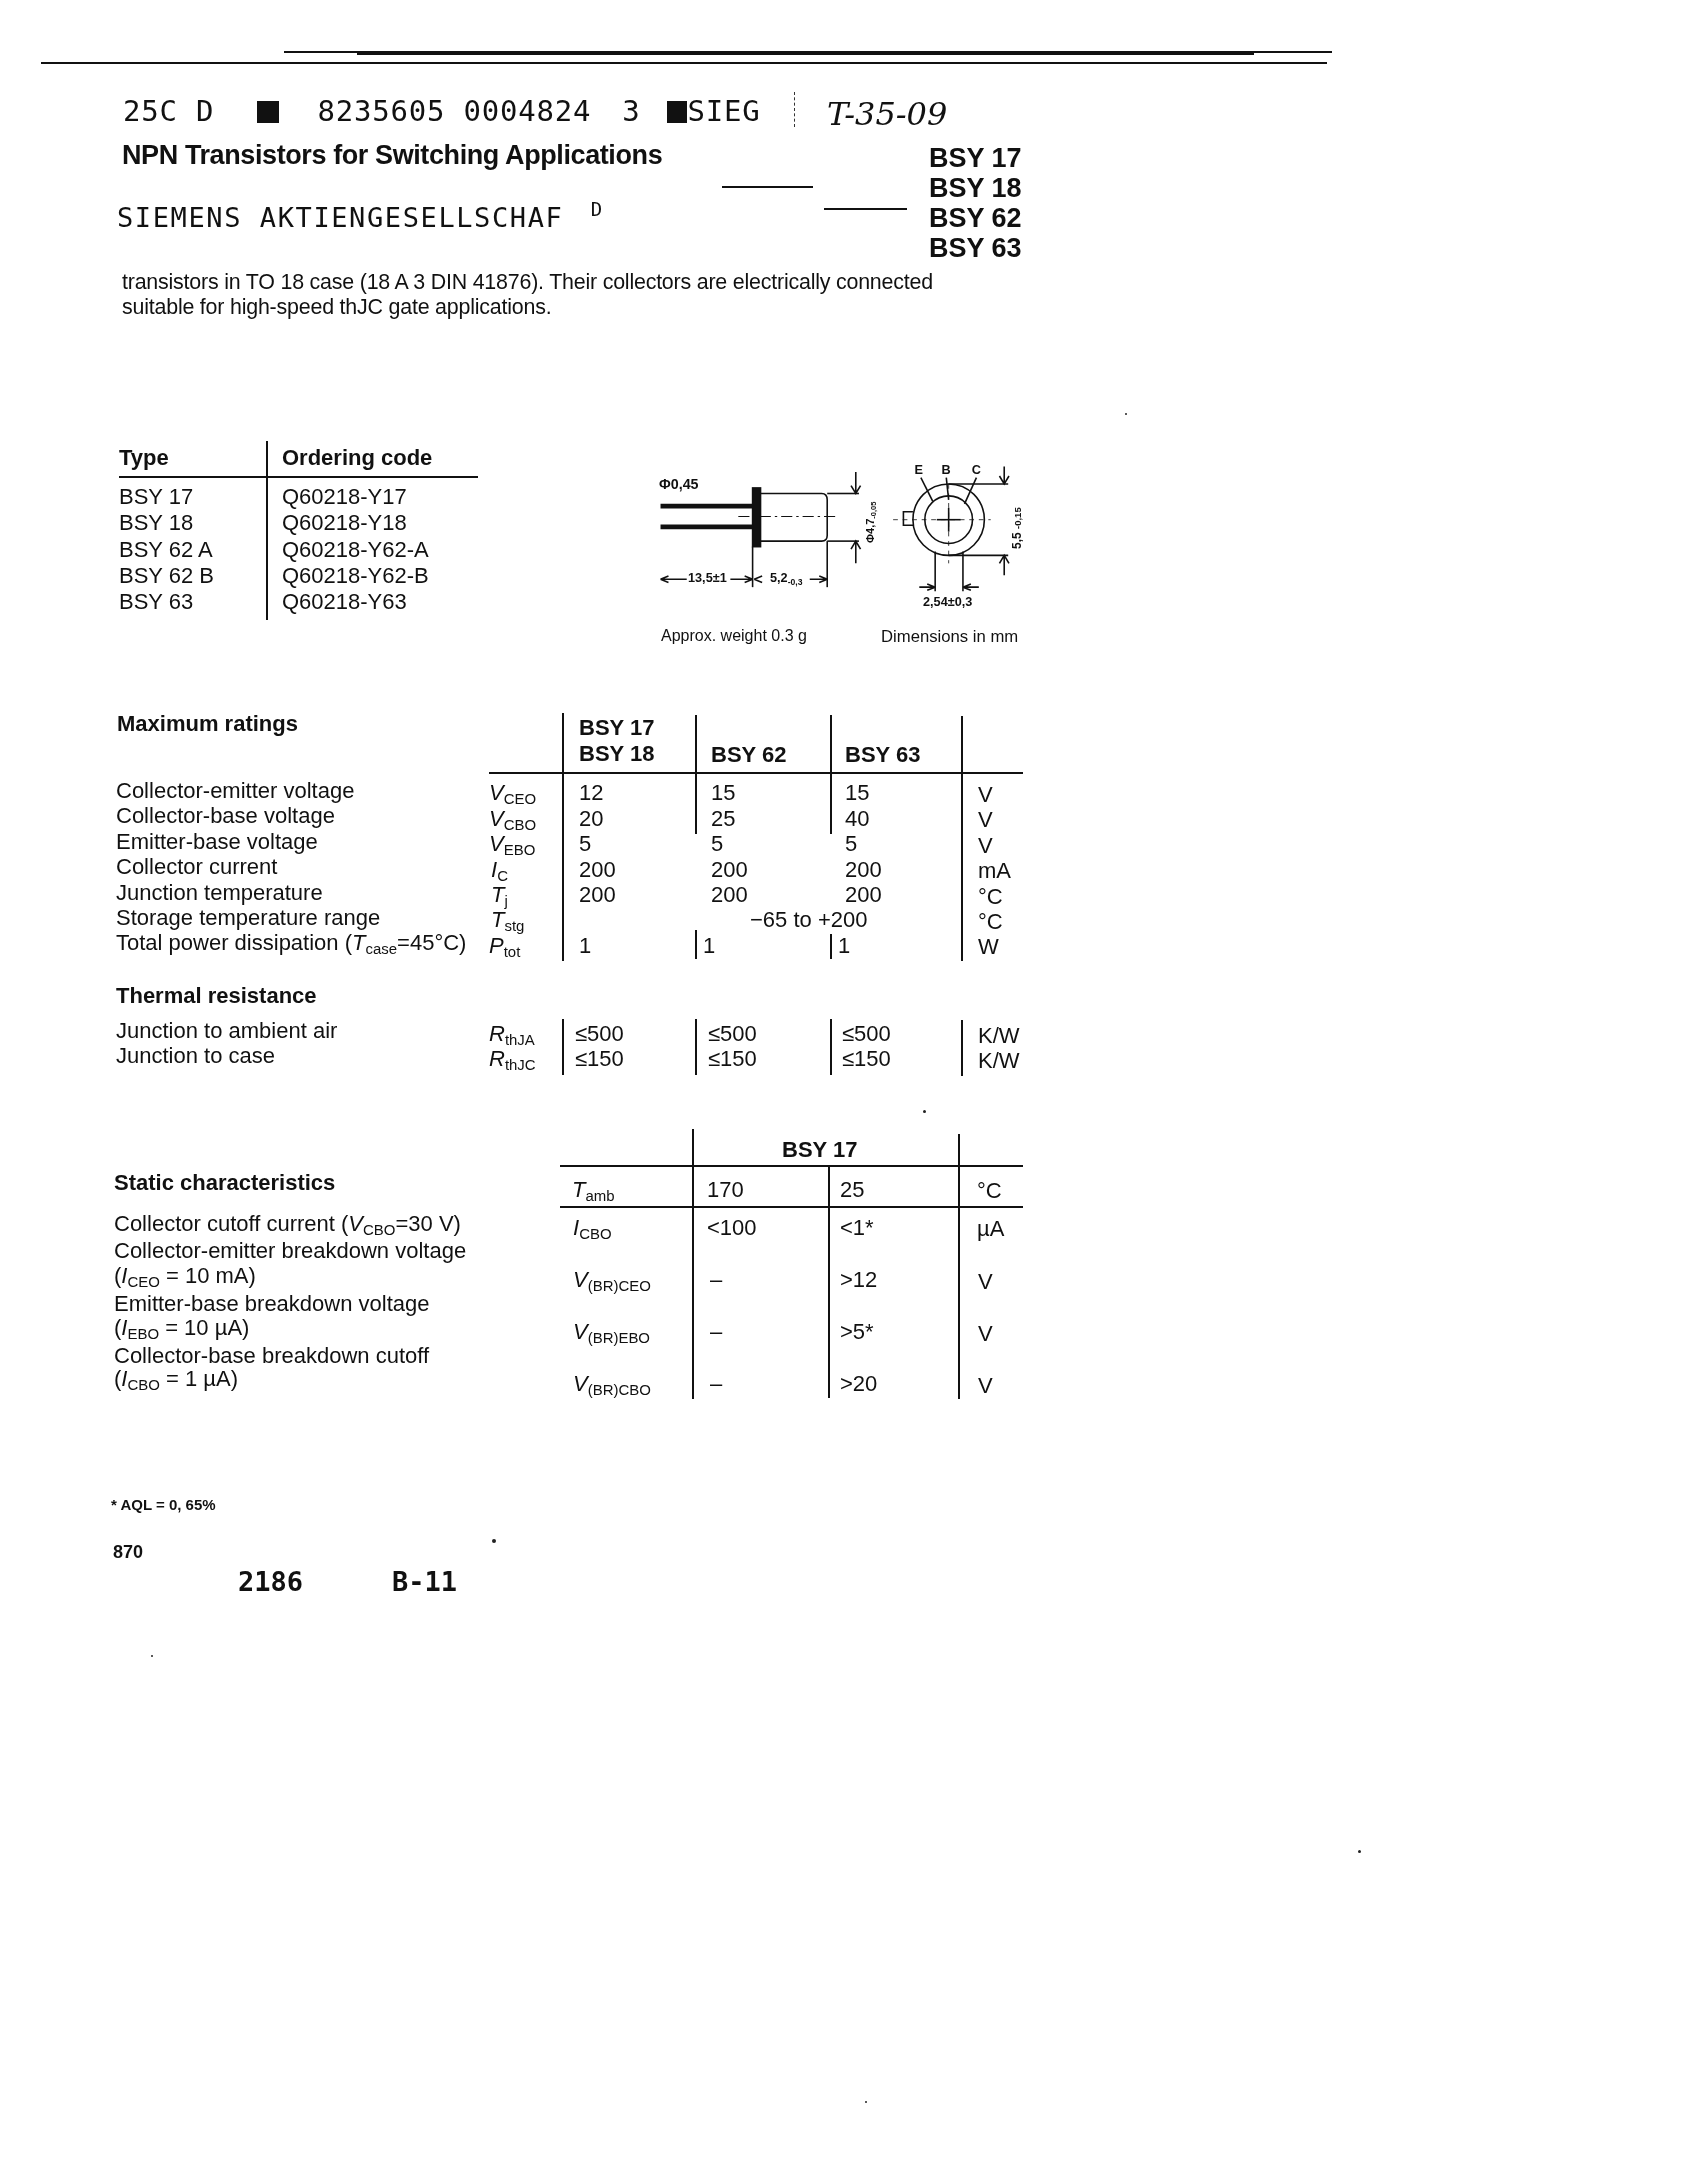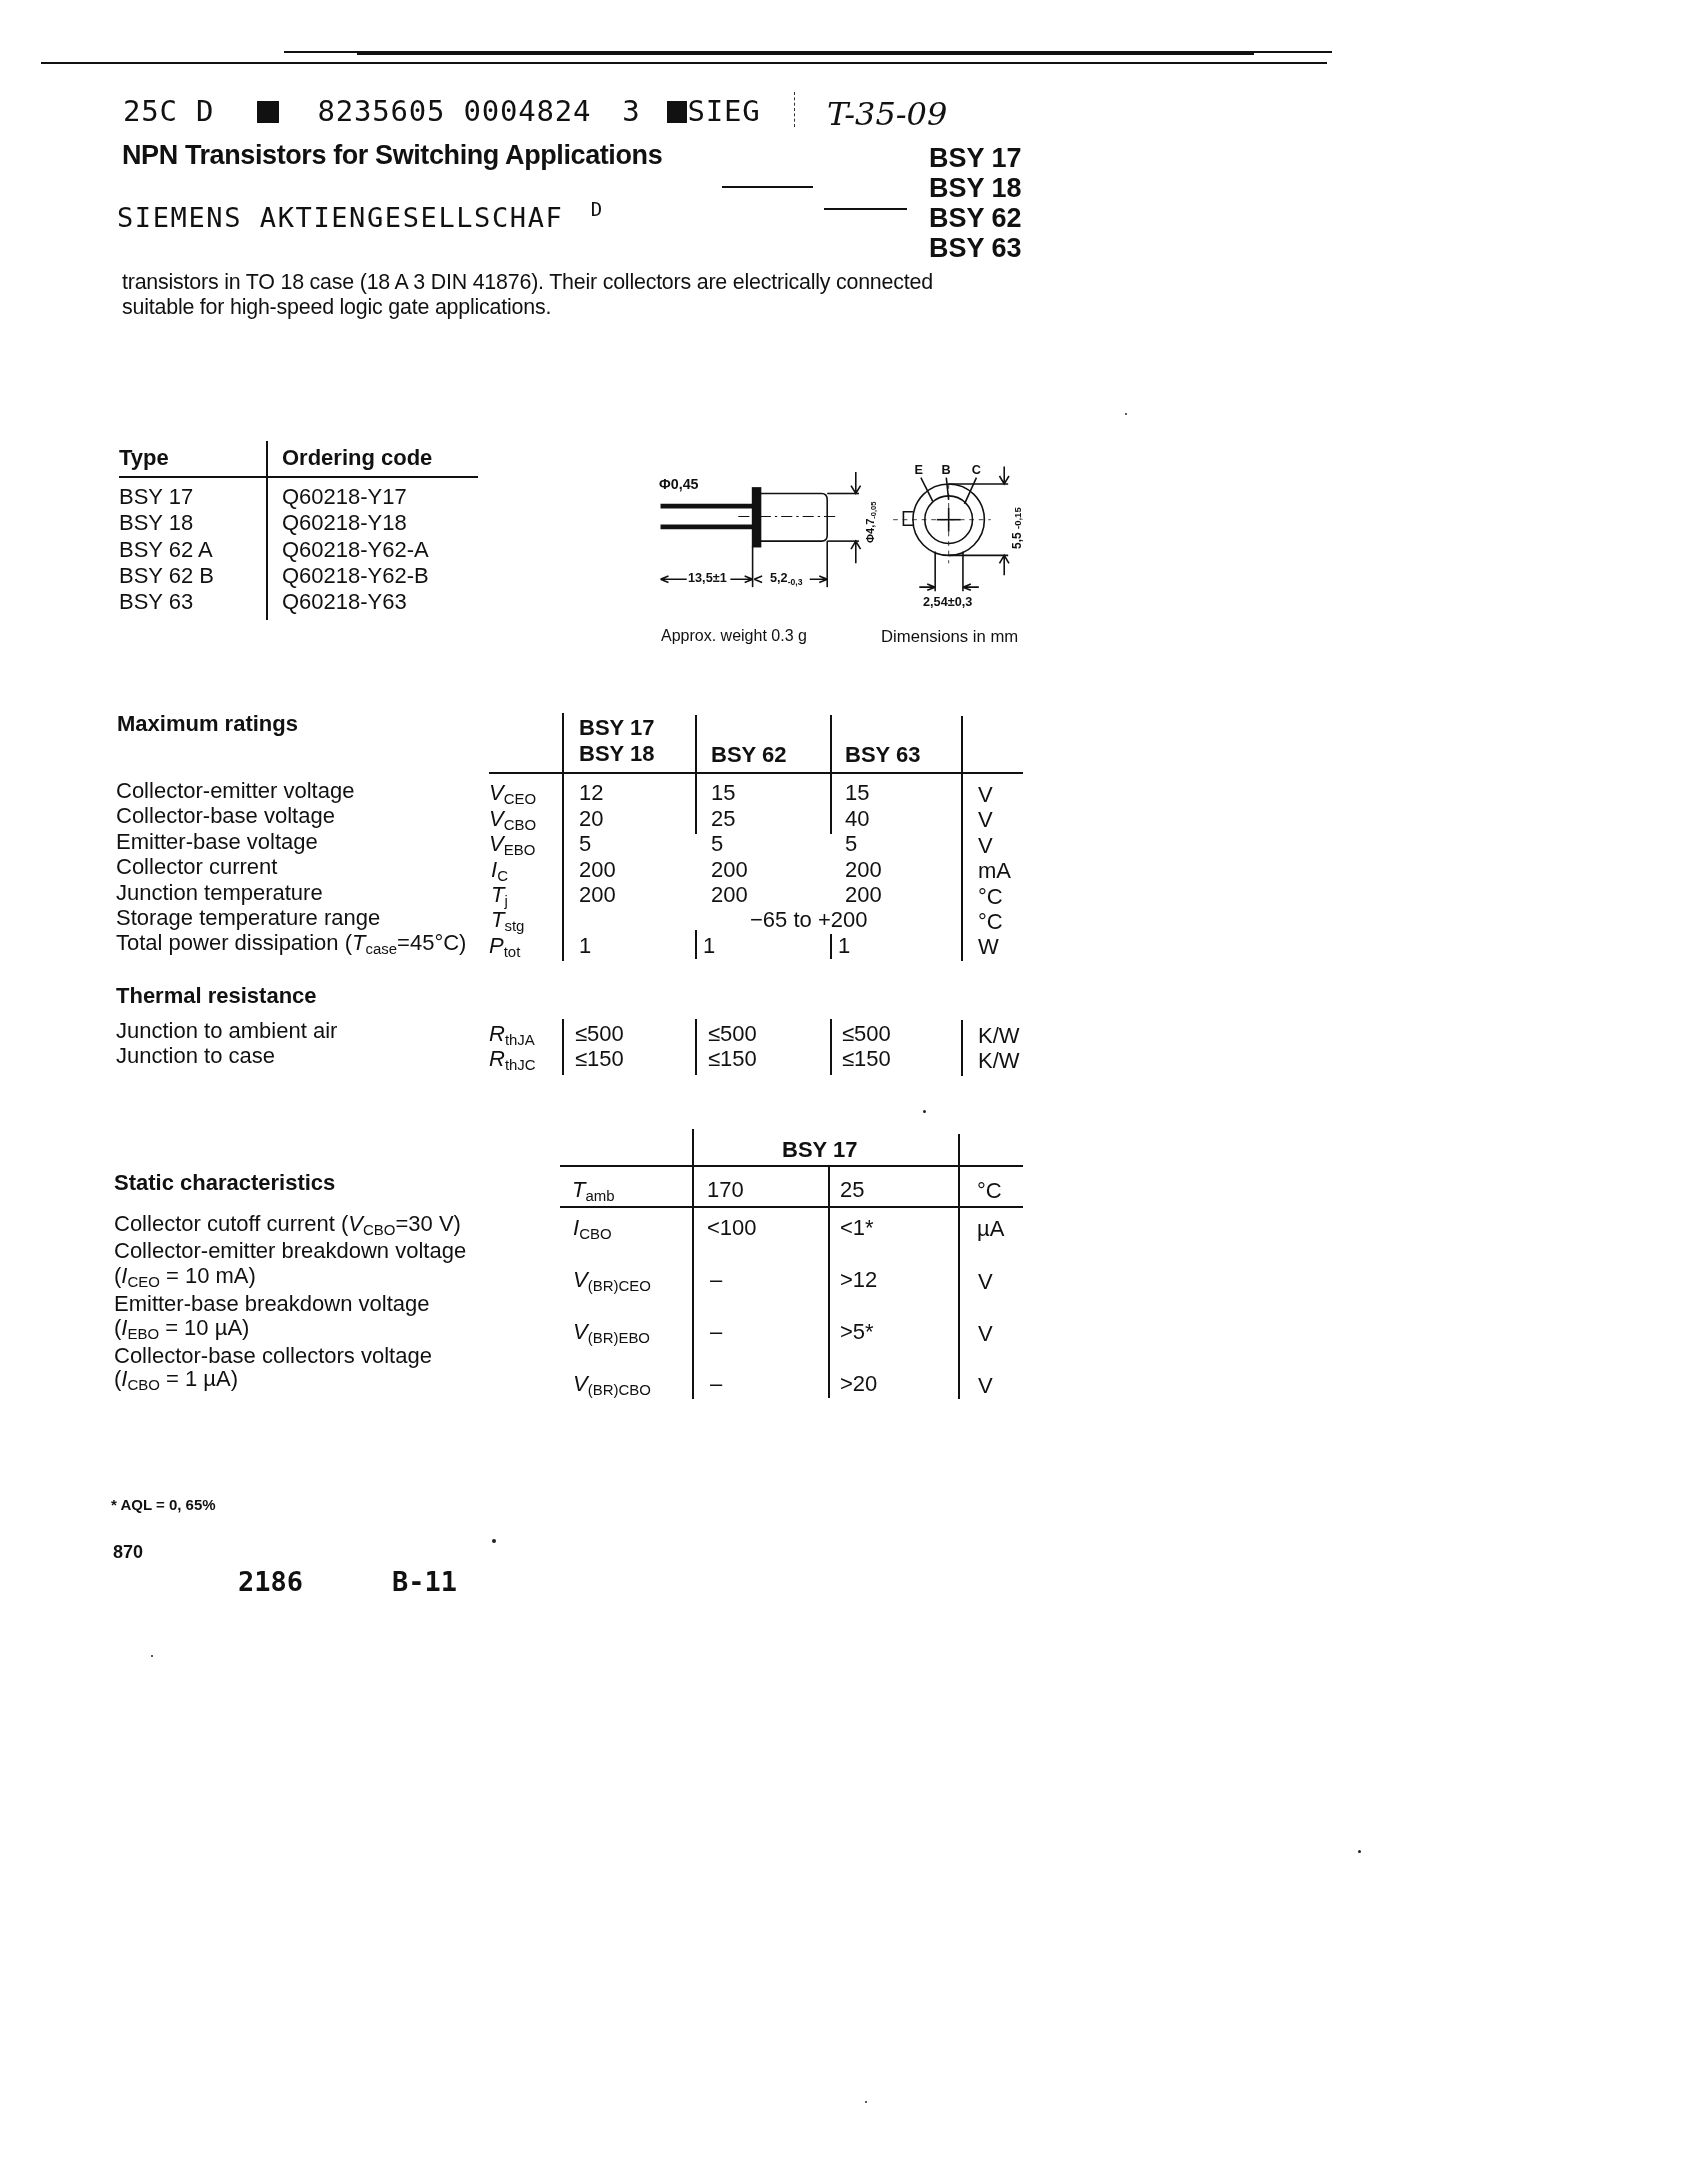--- a/index.html
+++ b/index.html
@@ -43,21 +43,21 @@
 
 <div class="abs mono" style="left:117px;top:198px;font-size:27px;letter-spacing:1.6px;">
   <span>SIEMENS AKTIENGESELLSCHAF</span>
   <span style="font-size:19px;vertical-align:11px;margin-left:9.5px;">D</span>
 </div>
 <div class="hline" style="left:722px;top:186px;width:91px;height:1.6px;"></div>
 <div class="hline" style="left:824px;top:208px;width:83px;height:2.4px;"></div>
 
 <div class="abs t27" style="left:122px;top:270px;letter-spacing:-0.2px;">
   <div>transistors in TO 18 case (18 A 3 DIN 41876). Their collectors are electrically connected</div>
-  <div>suitable for high-speed logic gate applications.</div>
+  <div>suitable for high-speed thJC gate applications.</div>
 </div>
 
 <div>
   <div class="abs b t28" style="left:119px;top:445px;">Type</div>
   <div class="abs b t28" style="left:282px;top:445px;">Ordering code</div>
   <div class="hline" style="left:119px;top:476px;width:359px;height:2.4px;"></div>
   <div class="vline" style="left:266px;top:441px;height:179px;"></div>
 
   <div class="abs t28" style="left:119px;top:484px;">BSY 17</div>
   <div class="abs t28" style="left:282px;top:484px;">Q60218-Y17</div>
@@ -231,21 +231,21 @@
   <div class="abs t28 it" style="left:572px;top:1177px;"><span>T</span><sub>amb</sub></div>
   <div class="abs t28" style="left:707px;top:1177px;">170</div>
   <div class="abs t28" style="left:840px;top:1177px;">25</div>
   <div class="abs t28" style="left:977px;top:1178px;">°C</div>
 
   <div class="abs t28" style="left:114px;top:1211px;"><span>Collector cutoff current (</span><span class="it">V</span><sub>CBO</sub><span>=30 V)</span></div>
   <div class="abs t28" style="left:114px;top:1238px;">Collector-emitter breakdown voltage</div>
   <div class="abs t28" style="left:114px;top:1263px;"><span>(</span><span class="it">I</span><sub>CEO</sub><span> = 10 mA)</span></div>
   <div class="abs t28" style="left:114px;top:1291px;">Emitter-base breakdown voltage</div>
   <div class="abs t28" style="left:114px;top:1315px;"><span>(</span><span class="it">I</span><sub>EBO</sub><span> = 10 µA)</span></div>
-  <div class="abs t28" style="left:114px;top:1343px;">Collector-base collectors voltage</div>
+  <div class="abs t28" style="left:114px;top:1343px;">Collector-base breakdown cutoff</div>
   <div class="abs t28" style="left:114px;top:1366px;"><span>(</span><span class="it">I</span><sub>CBO</sub><span> = 1 µA)</span></div>
 
   <div class="abs t28 it" style="left:573px;top:1215px;"><span>I</span><sub>CBO</sub></div>
   <div class="abs t28" style="left:707px;top:1215px;">&lt;100</div>
   <div class="abs t28" style="left:840px;top:1215px;">&lt;1*</div>
   <div class="abs t28" style="left:977px;top:1216px;">µA</div>
 
   <div class="abs t28 it" style="left:573px;top:1267px;"><span>V</span><sub>(BR)CEO</sub></div>
   <div class="abs t28" style="left:710px;top:1267px;">–</div>
   <div class="abs t28" style="left:840px;top:1267px;">&gt;12</div>

